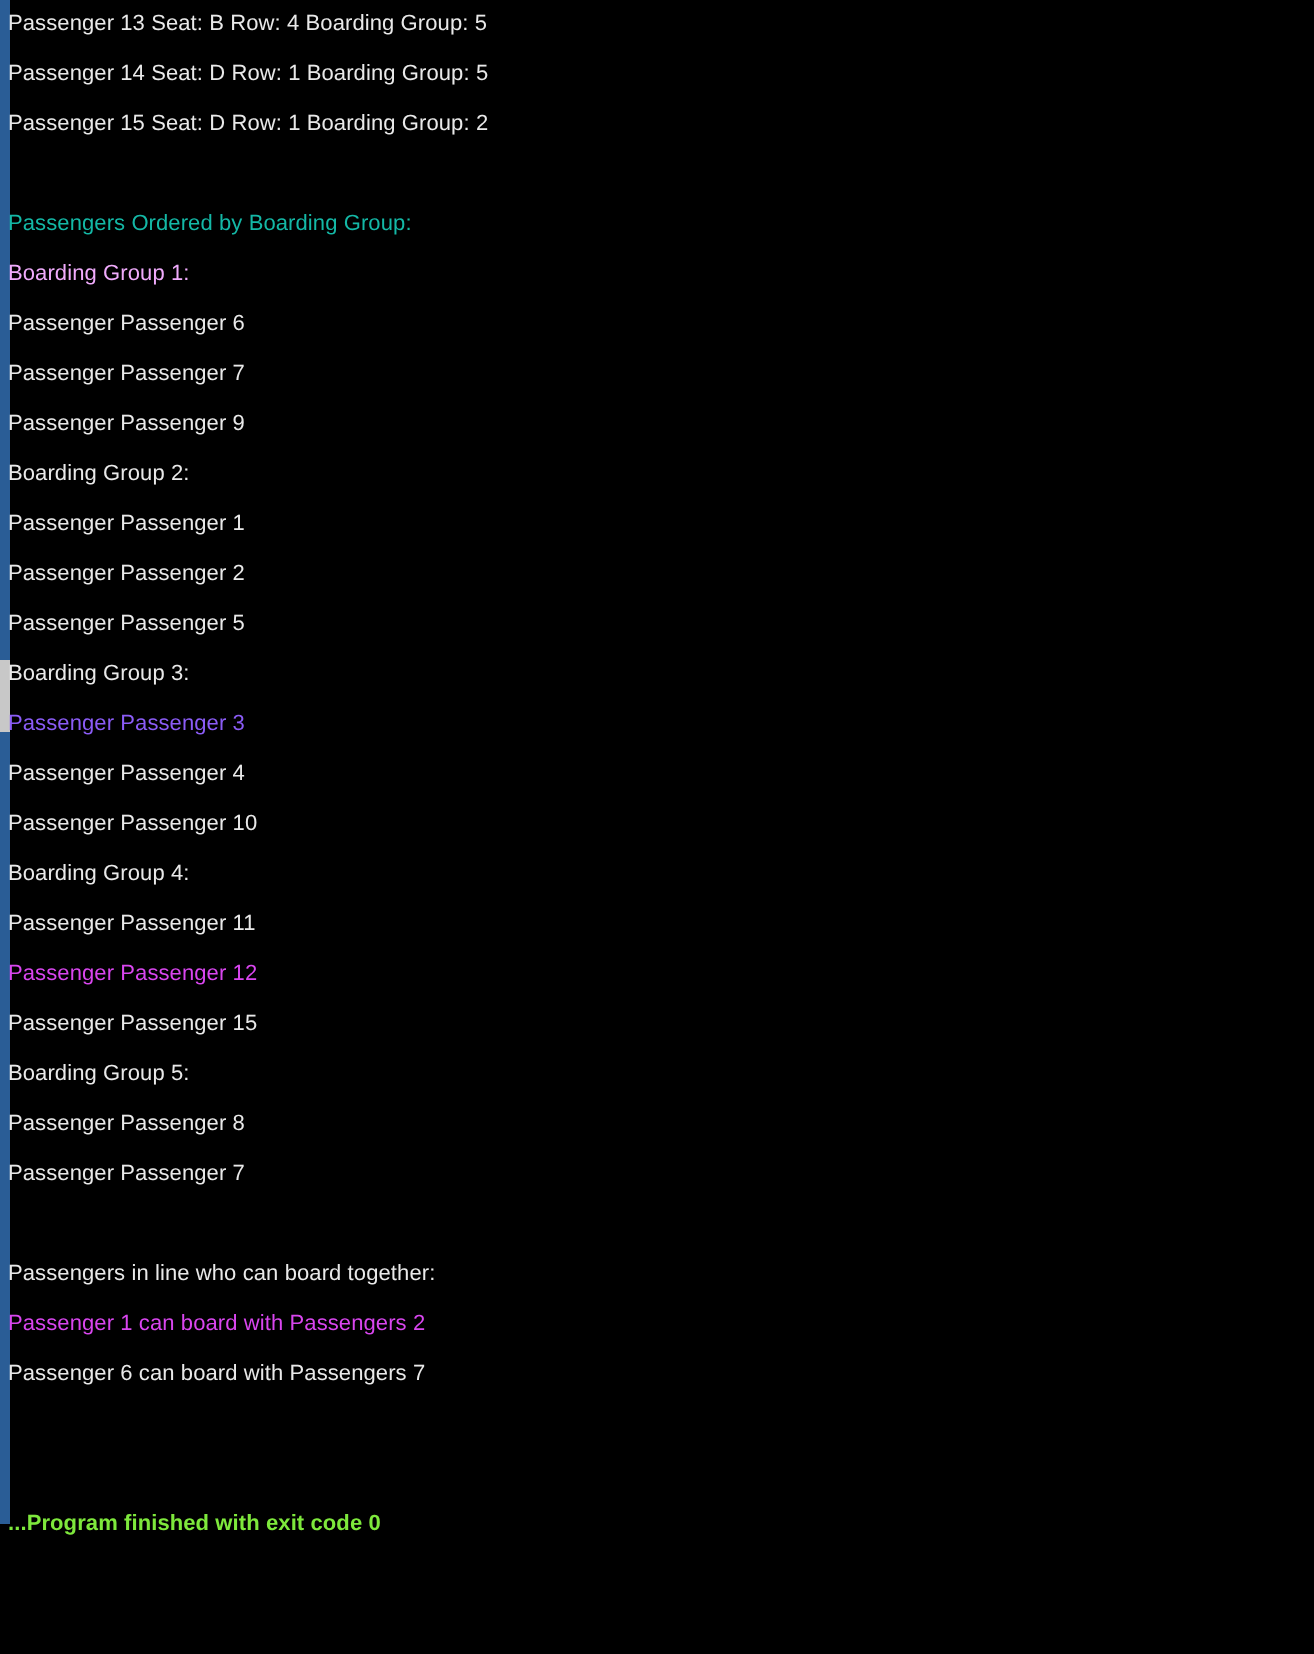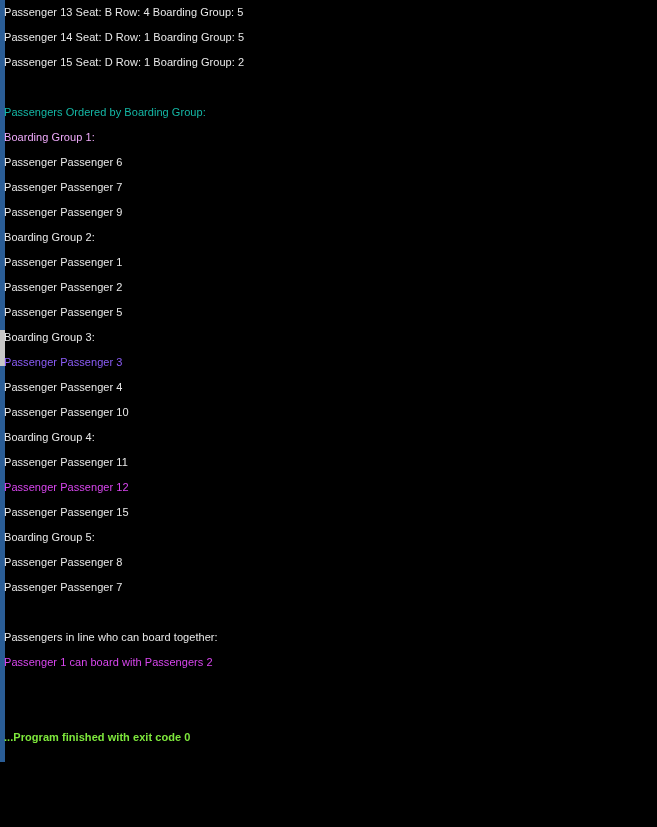--- a/index.html
+++ b/index.html
@@ -108,18 +108,19 @@
       <div class="line" style="color: rgb(233, 233, 233);">Boarding Group 4:</div>
       <div class="line" style="color: rgb(233, 233, 233);">Passenger Passenger 11</div>
       <div class="line" style="color: #d946ef;">Passenger Passenger 12</div>
       <div class="line" style="color: rgb(233, 233, 233);">Passenger Passenger 15</div>
       <div class="line" style="color: rgb(233, 233, 233);">Boarding Group 5:</div>
       <div class="line" style="color: rgb(233, 233, 233);">Passenger Passenger 8</div>
       <div class="line" style="color: rgb(233, 233, 233);">Passenger Passenger 7</div>
       <div class="line blank"></div>
       <div class="line" style="color: rgb(233, 233, 233);">Passengers in line who can board together:</div>
       <div class="line" style="color: #d946ef;">Passenger 1 can board with Passengers 2</div>
+      <div class="line" style="color: rgb(233, 233, 233);">Passenger 6 can board with Passengers 7</div>
       <div class="line blank"></div>
       <div class="line blank"></div>
       <div class="line exit" style="color: rgb(126, 232, 60);">...Program finished with exit code 0</div>
     </div>
 
 </div>
 
 </body></html>

